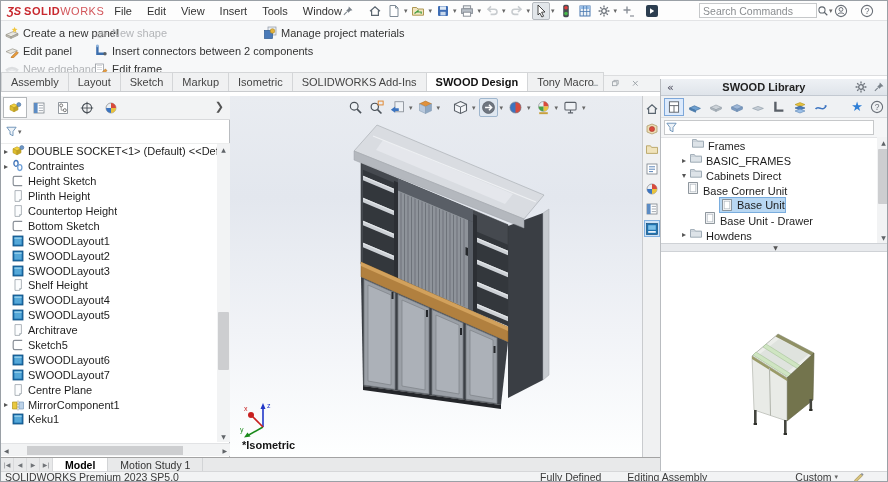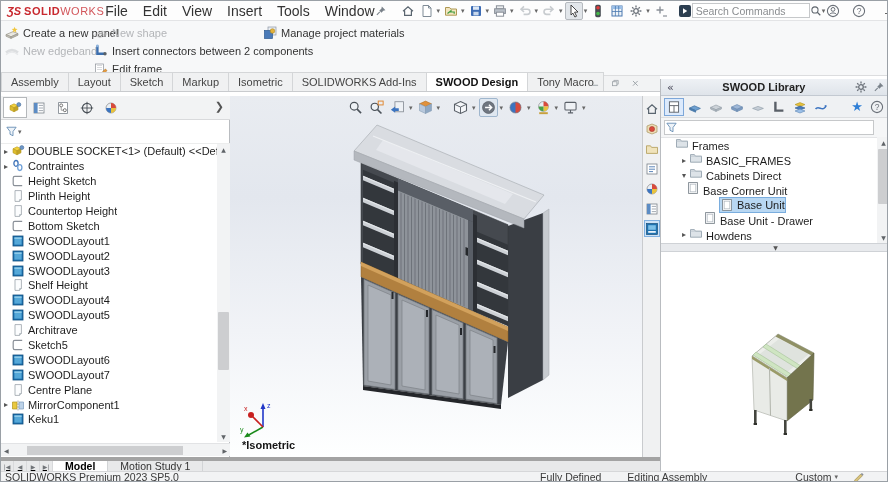--- a/index.html
+++ b/index.html
@@ -8,28 +8,28 @@
   .abs{position:absolute;}
   .ic{display:inline-flex;align-items:center;justify-content:center;flex:0 0 auto;}
   .ic svg{display:block;}
   .caret{font-family:"DejaVu Sans",sans-serif;font-size:7px;color:#666;margin:0 1px 0 0;align-self:center;}
   
   #titlebar{left:0;top:0;width:888px;height:20px;background:#fdfdfd;border-bottom:1px solid #e3e4e6;display:flex;align-items:center;}
   #logo{display:flex;align-items:baseline;margin-left:6px;white-space:nowrap;}
   #logo .mark{color:#c8282e;font-weight:bold;font-style:italic;font-size:11px;margin-right:3px;}
   #logo .solid{color:#c8282e;font-weight:bold;font-size:11px;letter-spacing:.5px;}
   #logo .works{color:#d2555a;font-size:11px;letter-spacing:.5px;}
-  #menubar{display:flex;margin-left:1px;gap:15px;font-size:14px;color:#333;}
+  #menubar{display:flex;margin-left:10px;gap:15px;font-size:11px;color:#333;}
   #menubar span{cursor:default;}
   #qat{display:flex;align-items:center;margin-left:12px;gap:1px;}
   .qbtn{display:flex;align-items:center;padding:1px;border:1px solid transparent;border-radius:2px;}
   .qbtn.pressed{background:#e2e6ea;border-color:#b6babf;}
   .qbtn.disabled{opacity:.9;}
   #searchwrap{display:flex;align-items:center;margin-left:8px;}
-  #searchbox{width:118px;height:15px;border:1px solid #c6c8ca;background:#fff;font-size:10.5px;color:#444;padding:0 3px;outline:none;}
+  #searchbox{width:118px;height:15px;border:1px solid #c6c8ca;background:#fff;font-size:10.5px;color:#444;padding:0 3px;outline:none;margin-left:40px;}
   #searchbox::placeholder{color:#8a8d90;}
   #rightctrls{display:flex;align-items:center;margin-left:auto;margin-right:4px;gap:12px;}
   
   #cmdbar{left:0;top:20px;width:888px;height:55px;background:#f7f8f9;border-bottom:1px solid #dcdddf;}
   .cmdcol{position:absolute;top:3px;}
   .cmdbtn{display:flex;align-items:center;height:17px;margin-bottom:1px;white-space:nowrap;}
   .cmdbtn .lbl{font-size:11px;color:#333;margin-left:4px;}
   .cmdbtn.disabled .lbl{color:#b3b5b8;}
   .cmdbtn.disabled .ic{opacity:.45;}
   
@@ -75,21 +75,21 @@
   .rpbtn.active{background:#dceafc;border-color:#7da7d9;}
   #rp-star{margin-left:auto;color:#2f7fd6;font-size:13px;font-family:"DejaVu Sans",sans-serif;}
   #rp-help{margin:0 6px 0 6px;}
   #rp-filter{position:absolute;left:3px;top:41px;width:210px;height:15px;background:#fff;border:1px solid #c6c8ca;display:flex;align-items:center;}
   #rp-filterinput{border:none;outline:none;flex:1;height:12px;font-size:10px;}
   #rp-tree{position:absolute;left:0;top:58px;width:216px;height:106px;background:#fff;border-top:1px solid #e4e5e7;}
   .sel{display:inline-flex;align-items:center;background:#b8d7f2;outline:1px solid #7aadde;}
   #rp-split{position:absolute;left:0;top:164px;width:229px;height:9px;background:#e8eaed;border-top:1px solid #cfd2d6;border-bottom:1px solid #cfd2d6;text-align:center;font-size:6px;color:#555;font-family:"DejaVu Sans",sans-serif;line-height:8px;}
   #rp-preview{position:absolute;left:0;top:173px;width:229px;height:219px;background:#fff;}
   
-  #sheettabs{left:0;top:456px;width:659px;height:14px;background:#e8e9ea;border-top:4px solid #a3a3a3;display:flex;align-items:stretch;text-decoration:underline;}
+  #sheettabs{left:0;top:456px;width:659px;height:14px;background:#e8e9ea;border-top:1px solid #a3a3a3;display:flex;align-items:stretch;}
   .navbtn{width:13px;display:flex;align-items:center;justify-content:center;font-size:6px;color:#707478;border-right:1px solid #d8d9db;font-family:"DejaVu Sans",sans-serif;}
   .sheettab{font-size:10.5px;padding:0 12px;display:flex;align-items:center;color:#333;border-right:1px solid #d2d4d6;}
   .sheettab.active{background:#fff;font-weight:bold;color:#000;}
   
   #statusbar{left:0;top:470px;width:888px;height:12px;background:#f2f3f4;border-top:1px solid #d6d7d9;border-bottom:2px solid #3c78c8;display:flex;align-items:center;font-size:10.5px;color:#3a3a3a;}
   #sb-left{margin-left:4px;}
   #sb-right{margin-left:auto;display:flex;align-items:center;}
   #sb-right .sbitem{margin-right:26px;}
   #sb-custom{display:flex;align-items:center;gap:3px;margin-right:14px;}
 </style>
@@ -254,20 +254,29 @@
         <div class="cmdbtn">
           <span class="ic">
             <svg width="14" height="14" viewBox="0 0 14 14">
               <path d="M1 8.6 L6 10.8 L13 7.6 L8 5.6 Z" fill="#e9e7df" stroke="#97948a" stroke-width="0.7"></path>
               <path d="M1 8.6 V10.2 L6 12.4 V10.8 Z" fill="#cfccc2" stroke="#97948a" stroke-width="0.7"></path>
               <path d="M6 10.8 V12.4 L13 9.2 V7.6 Z" fill="#bdbab0" stroke="#97948a" stroke-width="0.7"></path>
               <path d="M9.6 0.8 L10.4 2.8 L12.6 3 L10.9 4.3 L11.4 6.4 L9.6 5.2 L7.8 6.4 L8.3 4.3 L6.6 3 L8.8 2.8 Z" fill="#f0c63f"></path>
             </svg>
           </span>
           <span class="lbl">Create a new panel</span>
+        </div>
+        <div class="cmdbtn">
+          <span class="ic">
+            <svg width="14" height="14" viewBox="0 0 14 14">
+              <path d="M1 7.6 L5.6 9.6 L12.4 6.6 L7.6 4.8 Z" fill="#e9e7df" stroke="#97948a" stroke-width="0.7"></path>
+              <path d="M6.6 12.6 L11.8 7.4 L13.4 9 L8.2 14 L6 14.2 Z" fill="#e89b3c" stroke="#a8691c" stroke-width="0.6"></path>
+            </svg>
+          </span>
+          <span class="lbl">Edit panel</span>
         </div>
         <div class="cmdbtn disabled">
           <span class="ic">
             <svg width="14" height="14" viewBox="0 0 14 14">
               <path d="M1 8.6 Q7 3.6 13 8.6" stroke="#bcbfc3" stroke-width="2.6" fill="none"></path>
               <path d="M1 10.6 Q7 5.6 13 10.6" stroke="#d2d4d7" stroke-width="1.4" fill="none"></path>
             </svg>
           </span>
           <span class="lbl">New edgeband</span>
         </div>
@@ -877,21 +886,21 @@
     </div>
     <div id="rp-filter">
       <span class="ic" id="rp-funnel">
           <svg width="13" height="13" viewBox="0 0 14 14">
             <path d="M2 2.4 H12 L8.6 7 V11.6 L5.4 10 V7 Z" fill="#eef3f8" stroke="#5d87b0" stroke-width="0.9"></path>
           </svg>
         </span>
       <input id="rp-filterinput" style="">
     </div>
     <div id="rp-tree">
-        <div class="trow" style="padding-left: 4px;">
+        <div class="trow" style="padding-left: 20px;">
           <span class="arrow"></span>
           <span><span class="ic">
               <svg width="14" height="14" viewBox="0 0 14 14">
                 <path d="M1.5 3.6 H5.4 L6.5 5.2 H12.5 V11.2 H1.5 Z" fill="#dde3e8" stroke="#8a99a6" stroke-width="0.8"></path>
                 <path d="M1.5 5.2 H12.5" stroke="#b8c2ca" stroke-width="0.7"></path>
               </svg>
             </span><span class="lbl">Frames</span></span>
         </div>
         <div class="trow" style="padding-left: 18px;">
           <span class="arrow">▸</span>

